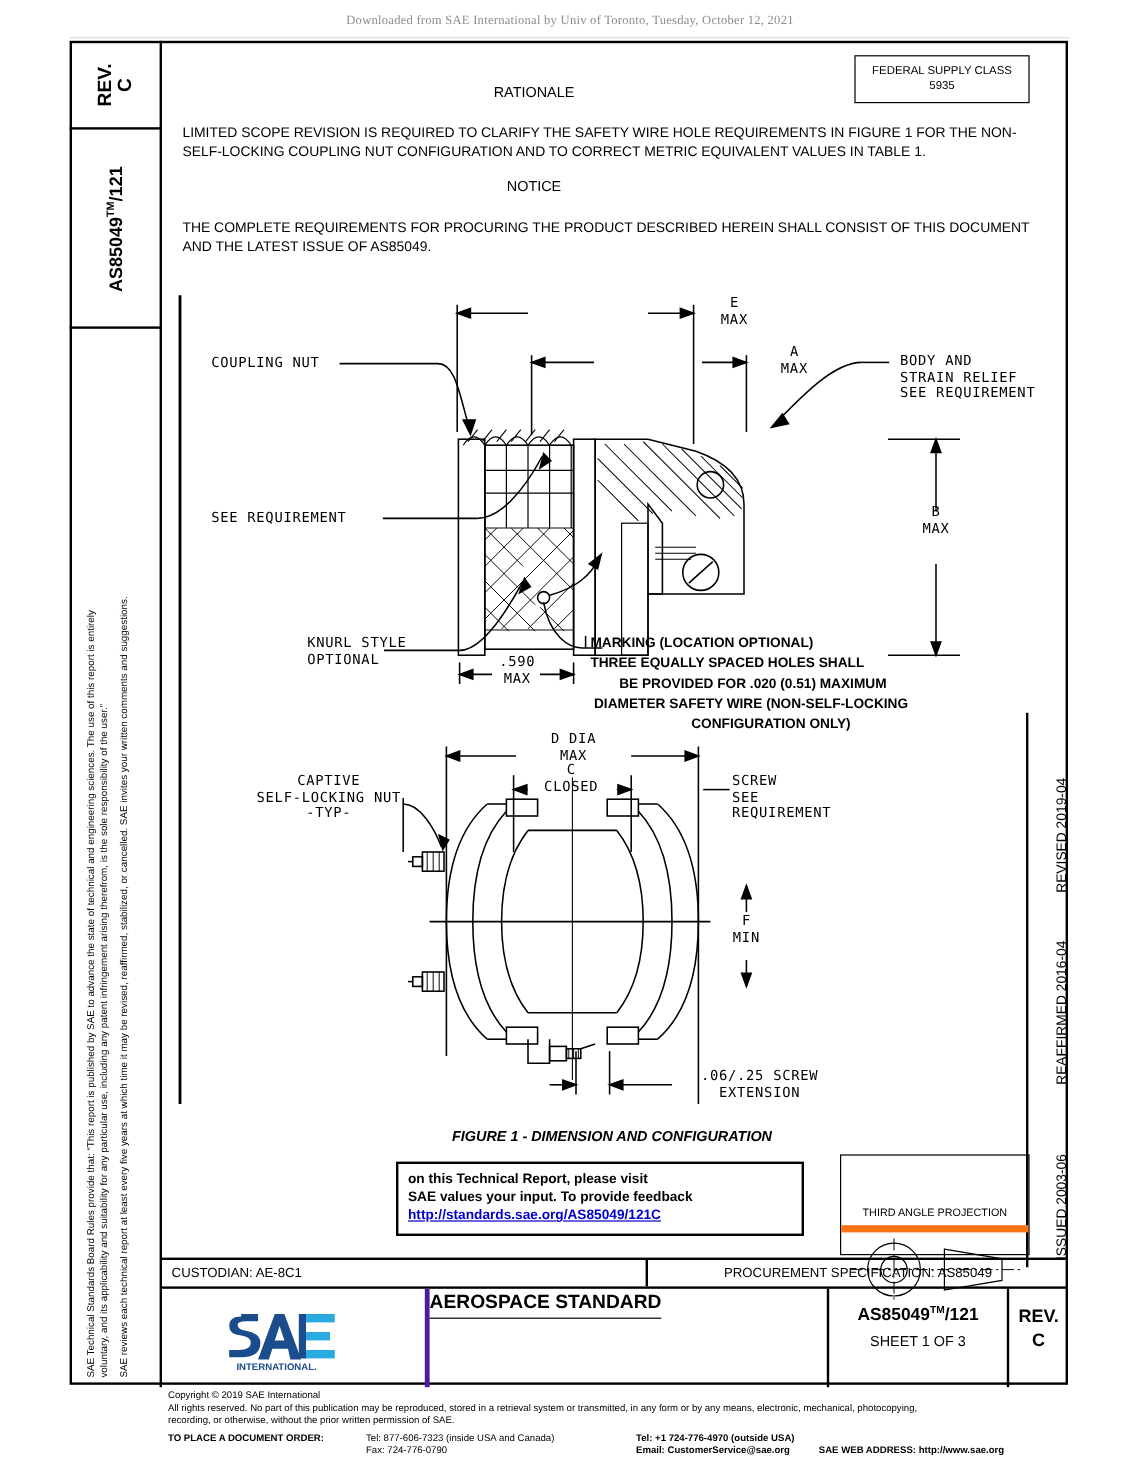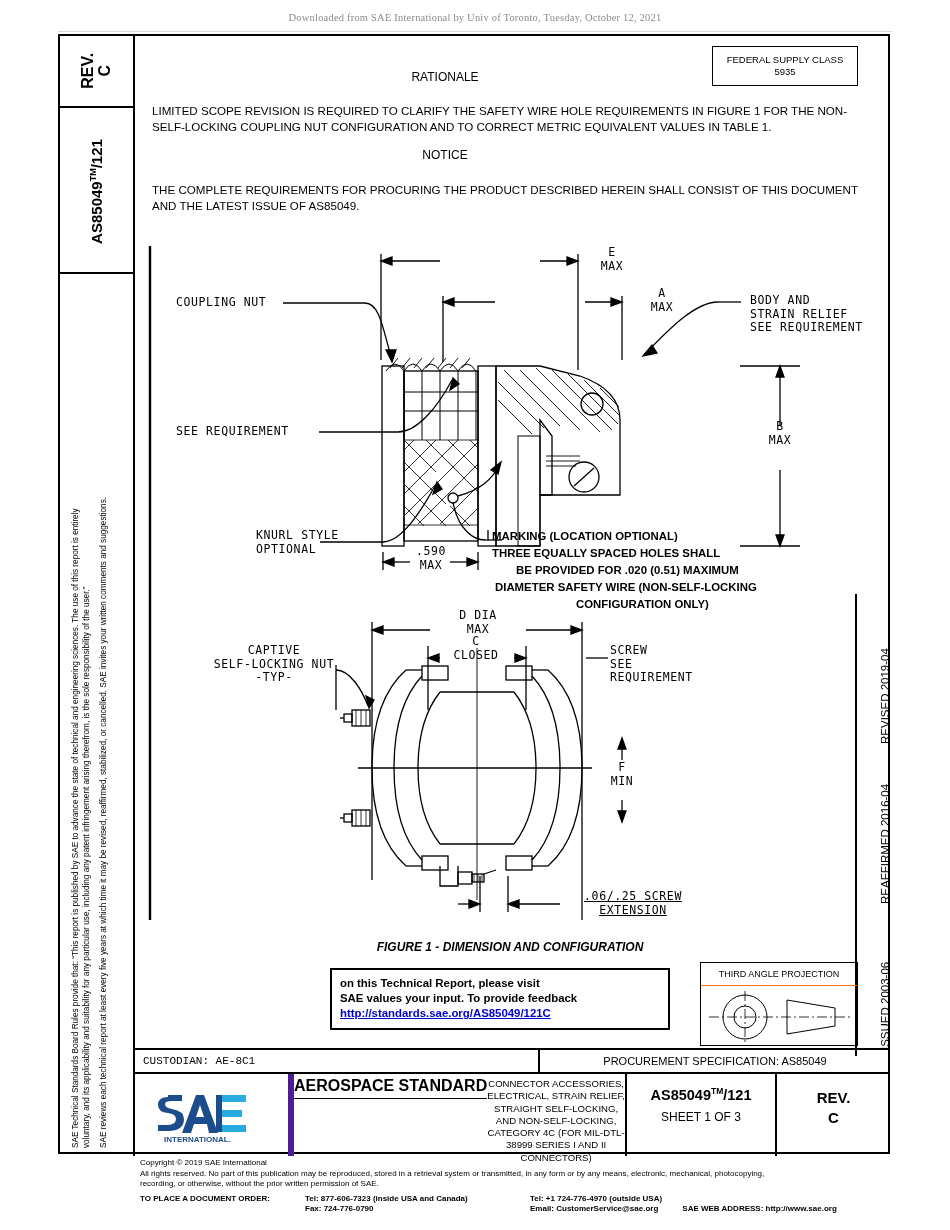--- a/index.html
+++ b/index.html
@@ -178,48 +178,48 @@
   }
   .fb-link { color: #0000cc; text-decoration: underline; display: inline-block; }
 
   
   .tap-box {
     left: 700px; top: 962px; width: 158px; height: 84px;
     border: 1px solid #000;
     box-sizing: border-box;
   }
   .tap-label {
-    height: 22px; border-bottom: 1px solid #f97316;
-    text-align: center; font-size: 9px; line-height: 22px;
+    height: 22px; border-bottom: 6px solid #f97316;
+    text-align: center; font-size: 9px; line-height: 22px; margin-top: 36px;
   }
 
   
   .cust-row {
     left: 135px; top: 1048px; width: 755px; height: 26px;
     border-top: 2px solid #000;
     border-bottom: 2px solid #000;
     box-sizing: border-box;
     display: flex;
   }
   .cust-left {
     width: 405px; border-right: 2px solid #000; box-sizing: border-box;
-    font-size: 11px; padding: 5px 0 0 8px; font-family: Liberation Mono, monospace;
+    font-size: 11px; padding: 5px 0 0 8px;
   }
   .cust-right {
     flex: 1; text-align: center; font-size: 11px; padding-top: 5px;
   }
 
   
   .title-block {
     left: 135px; top: 1074px; width: 755px; height: 82px;
     display: flex;
     box-sizing: border-box;
   }
   .tb-logo {
-    width: 159px; border-right: 6px solid #4c1d95; box-sizing: border-box;
+    width: 223px; border-right: 4px solid #4c1d95; box-sizing: border-box;
     display: flex; align-items: center; justify-content: center;
   }
   .tb-mid {
     width: 333px; border-right: 2px solid #000; box-sizing: border-box;
     display: flex; flex-direction: row;
   }
   .tb-as {
     height: 24px; border-bottom: 1px solid #000;
     text-align: center; font-weight: bold; font-size: 16px;
     line-height: 24px;
@@ -240,21 +240,21 @@
     font-weight: bold; font-size: 15px; line-height: 1.35;
   }
 
   
   .footer {
     left: 140px; top: 1158px; width: 745px;
     font-size: 8px; line-height: 1.32;
   }
   .footer-order { margin-top: 4px; display: flex; font-weight: bold; }
   .fo-c1 { width: 165px; }
-  .fo-c2 { width: 225px; font-weight: bold; }
+  .fo-c2 { width: 225px; font-weight: normal; }
   .fo-c3 { flex: 1; }
 
   svg { display: block; }
 </style>
 </head>
 <body>
 
 <div id="page">
 
   <div class="abs dl-banner">Downloaded from SAE International by Univ of Toronto, Tuesday, October 12, 2021</div>
@@ -554,21 +554,21 @@
     <div class="dwg-txt ctr" style="left:300px; top:395px; width:72px;">C
 CLOSED</div>
     <div class="dwg-txt ctr" style="left:462px; top:521px; width:40px;">F
 MIN</div>
     <div class="dwg-txt ctr" style="left:64px; top:404px; width:140px;">CAPTIVE
 SELF-LOCKING NUT
 -TYP-</div>
     <div class="dwg-txt" style="left:470px; top:404px;">SCREW
 SEE
 REQUIREMENT</div>
-    <div class="dwg-txt ctr" style="left:408px; top:650px; width:170px;text-decoration:underline;">.06/.25 SCREW
+    <div class="dwg-txt ctr" style="left:408px; top:650px; width:170px;">.06/.25 SCREW
 EXTENSION</div>
   </div>
 
   <div class="abs fig-cap">FIGURE 1 - DIMENSION AND CONFIGURATION</div>
 
   <div class="abs fb-box">
     <div>on this Technical Report, please visit</div>
     <div>SAE values your input. To provide feedback</div>
     <a class="fb-link" href="#">http://standards.sae.org/AS85049/121C</a>
   </div>
@@ -600,21 +600,20 @@
           <rect x="68" y="8" width="26" height="7" fill="#29ABE2"></rect>
           <rect x="68" y="23" width="22" height="7" fill="#29ABE2"></rect>
           <rect x="68" y="38" width="26" height="7" fill="#29ABE2"></rect>
           <rect x="64" y="8" width="6" height="37" fill="#1B4C8C"></rect>
           <text x="12" y="55" font-family="Liberation Sans, sans-serif" font-size="8" font-weight="bold" fill="#1B4C8C">INTERNATIONAL.</text>
         </g>
       </svg>
     </div>
     <div class="tb-mid">
       <div class="tb-as">AEROSPACE STANDARD</div>
-      <div class="tb-desc">CONNECTOR ACCESSORIES, ELECTRICAL, STRAIN RELIEF, STRAIGHT SELF-LOCKING, AND NON-SELF-LOCKING, CATEGORY 4C (FOR MIL-DTL-38999 SERIES I AND II CONNECTORS)</div>
     </div>
     <div class="tb-num">
       <div class="tb-num-main"><span>AS85049</span><sup>TM</sup><span>/121</span></div>
       <div class="tb-sheet">SHEET 1 OF 3</div>
     </div>
     <div class="tb-rev">
       <div>REV.</div>
       <div>C</div>
     </div>
   </div>

